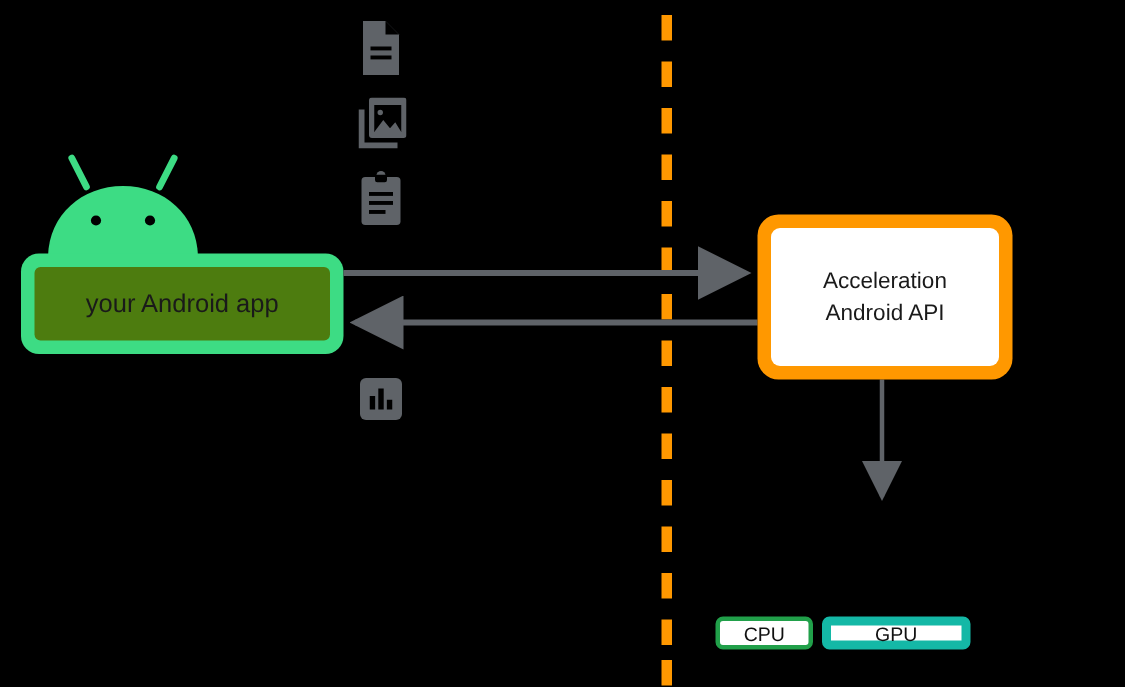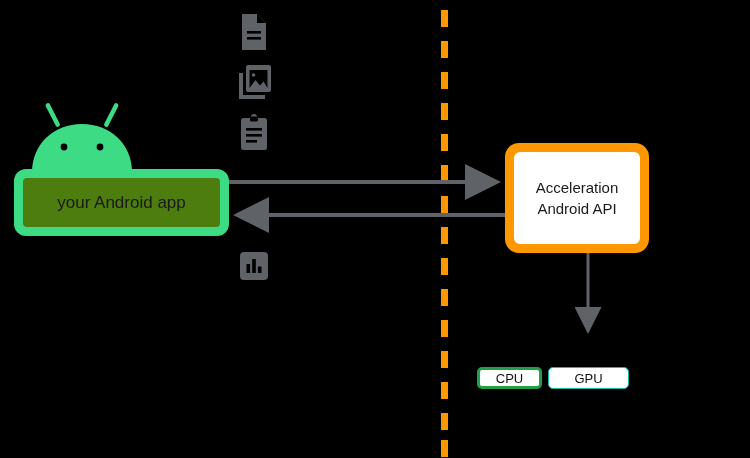--- a/index.html
+++ b/index.html
@@ -66,21 +66,21 @@
     font-size: 17px;
     color: #1a1a1a;
     white-space: nowrap;
   }
 
   
   .api-box {
     position: absolute;
     left: 505px;
     top: 143px;
-    width: 144px;
+    width: 170px;
     height: 110px;
     background: #FF9800;
     border-radius: 14px;
     box-sizing: border-box;
     padding: 9px;
   }
   .api-box-inner {
     width: 100%;
     height: 100%;
     background: #ffffff;
@@ -124,32 +124,33 @@
     position: absolute;
     box-sizing: border-box;
     background: #ffffff;
     border-radius: 5px;
     display: flex;
     align-items: center;
     justify-content: center;
     font-size: 13px;
     color: #111111;
     height: 22px;
+    margin-top: 44px;
   }
   .chip-cpu {
     left: 477px;
     top: 367px;
     width: 65px;
     border: 3px solid #21a04a;
   }
   .chip-gpu {
     left: 548px;
     top: 367px;
-    width: 81px;
-    border: 1px solid #14b8a6;
+    width: 99px;
+    border: 6px solid #14b8a6;
   }
 </style>
 </head>
 <body>
 
 <div id="canvas">
 
   <div class="android-icon">
     <svg viewBox="0 0 116 72" width="116" height="72" xmlns="http://www.w3.org/2000/svg">
       <g fill="#3ddc84">

